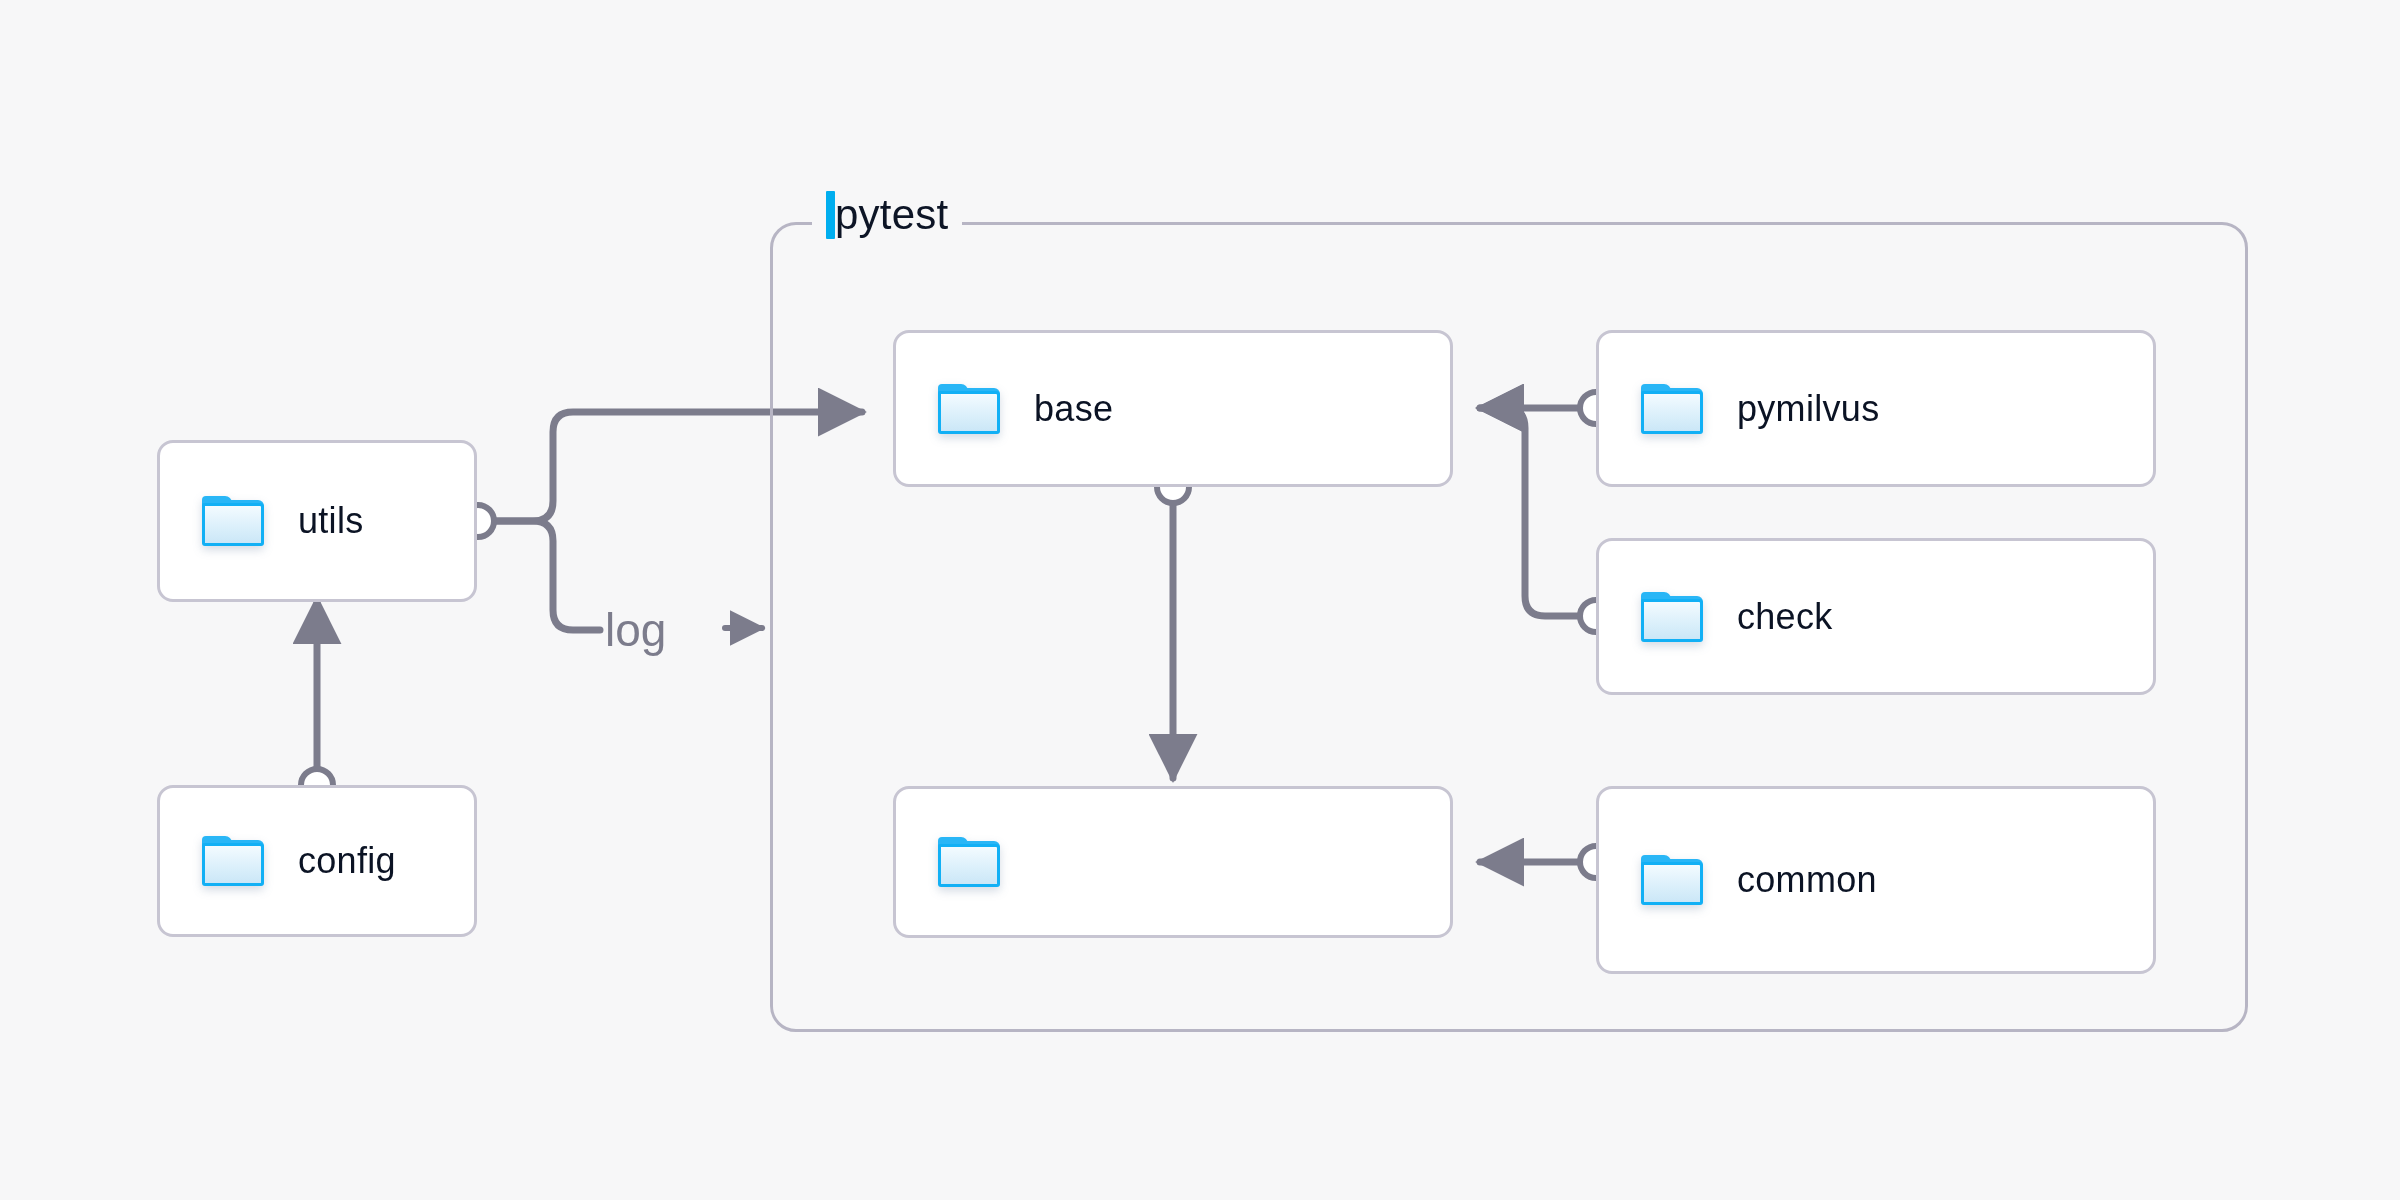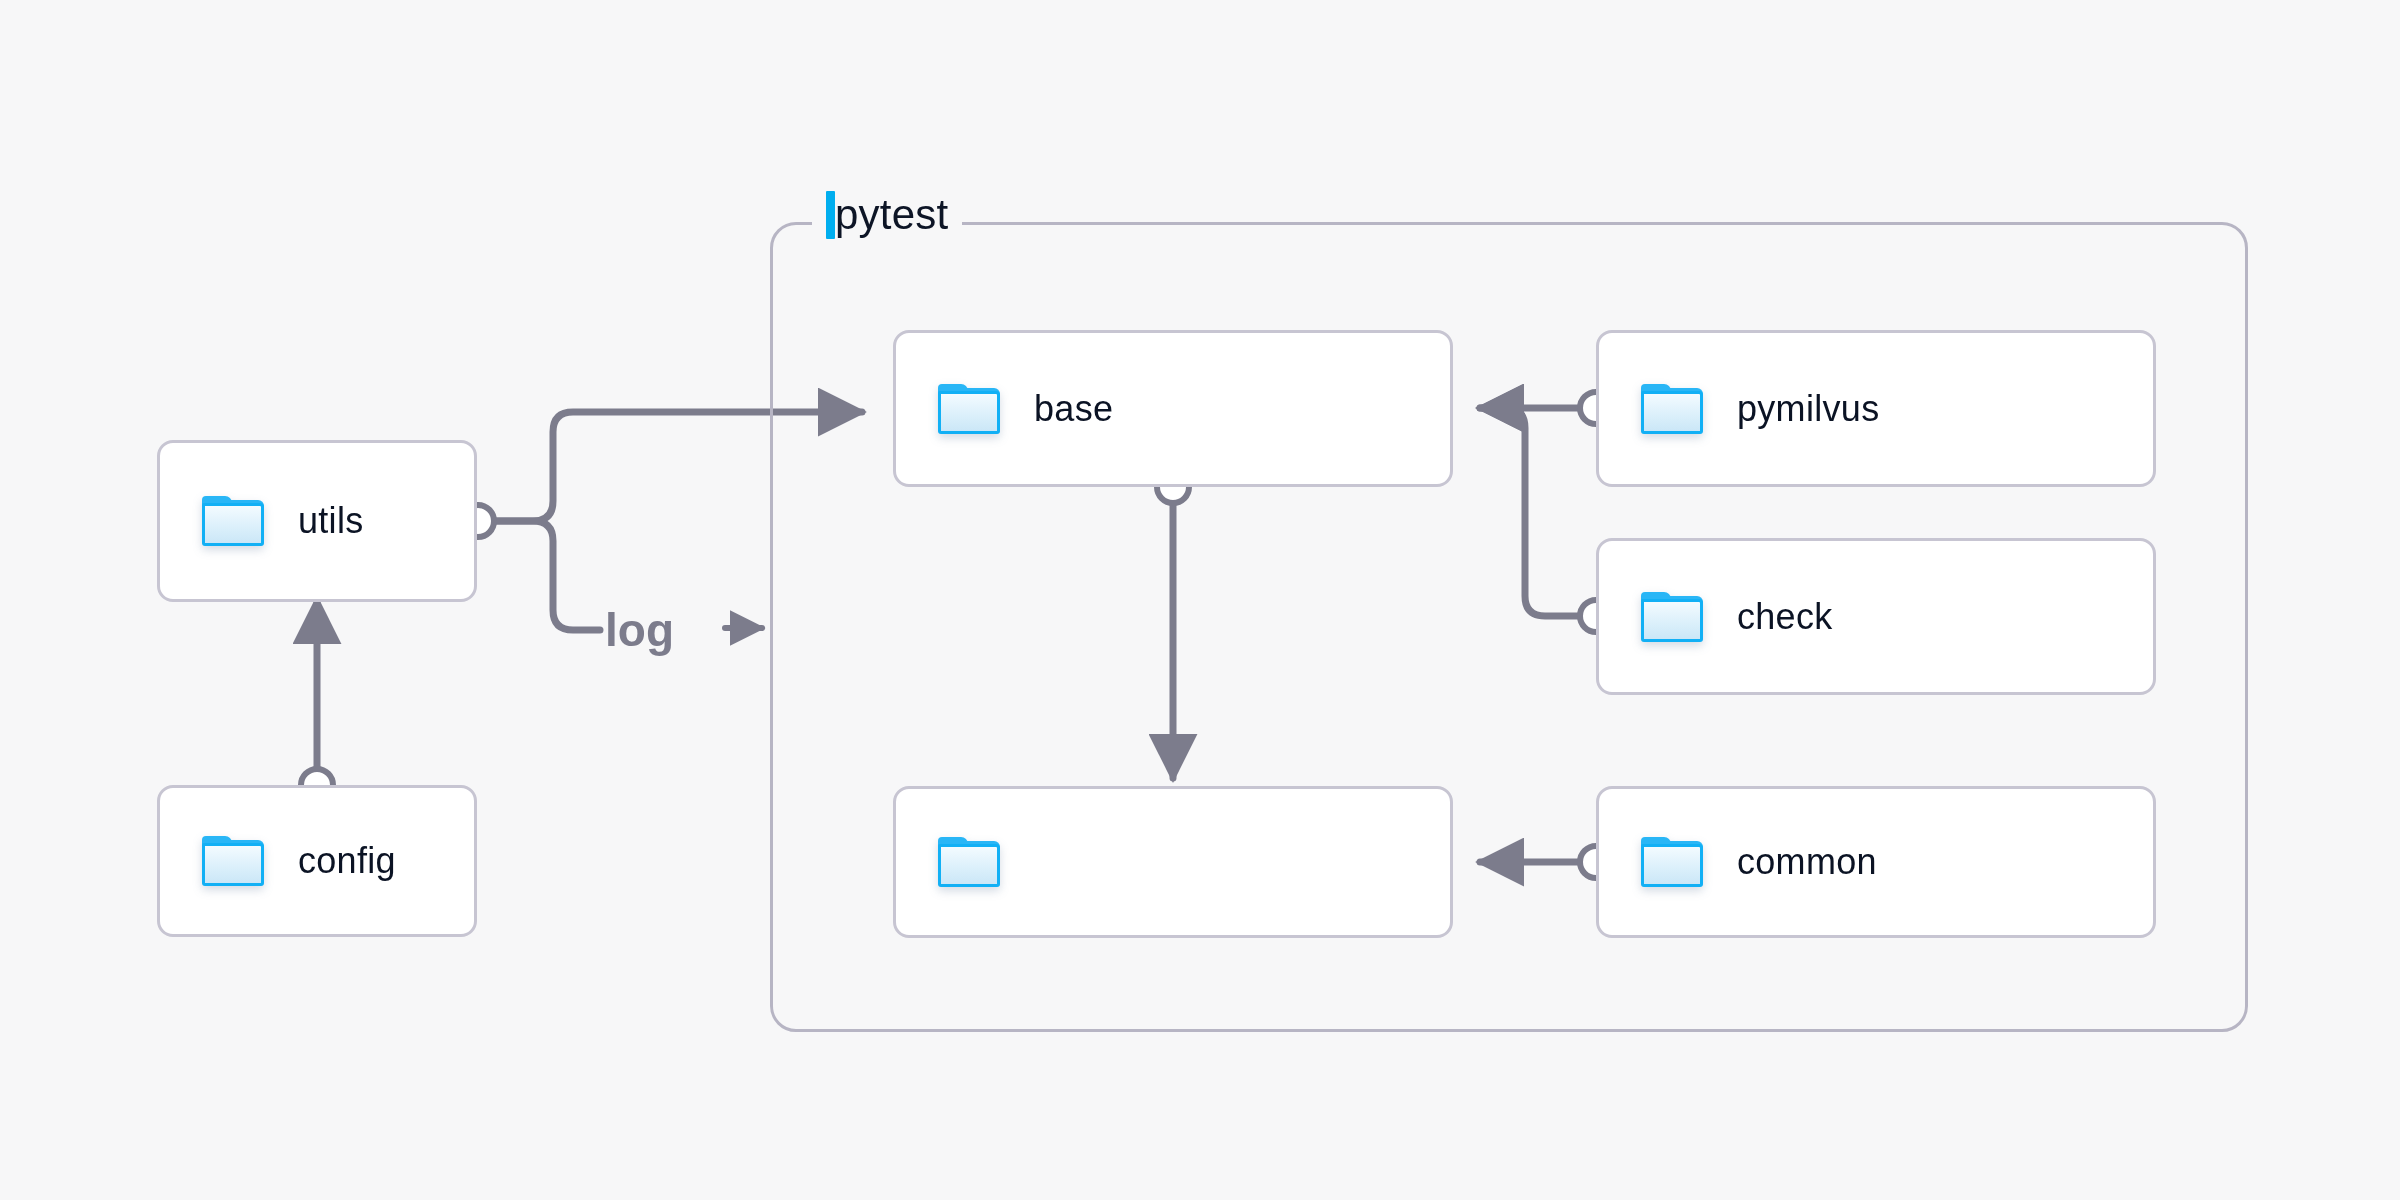--- a/index.html
+++ b/index.html
@@ -88,21 +88,20 @@
     background:#29b6f6;
     border-radius:4px 6px 0 0;
   }
 
   
   .edge-label{
     position:absolute;
     font-size:46px;
     color:#7c7c8c;
     white-space:nowrap;
-    font-weight:bold;
   }
 </style>
 </head>
 <body>
 
 <div id="stage">
 
   <svg id="edges" viewBox="0 0 2400 1200" xmlns="http://www.w3.org/2000/svg">
     <defs>
       <marker id="arrow" viewBox="0 0 10 10" refX="9" refY="5" markerWidth="7" markerHeight="7" orient="auto-start-reverse">
@@ -195,21 +194,21 @@
 
   <div class="node" style="left:1596px;top:538px;width:560px;height:157px;">
     <span class="folder">
       <span class="tab"></span>
         <span class="lip"></span>
         <span class="body"></span>
     </span>
     <span class="node-label">check</span>
   </div>
 
-  <div class="node" style="left:1596px;top:786px;width:560px;height:152px;">
+  <div class="node" style="left:1596px;top:786px;width:560px;height:188px;">
     <span class="folder">
       <span class="tab"></span>
         <span class="lip"></span>
         <span class="body"></span>
     </span>
     <span class="node-label">common</span>
   </div>
 
   <div class="edge-label" style="left:605px;top:603px;">log</div>
 

